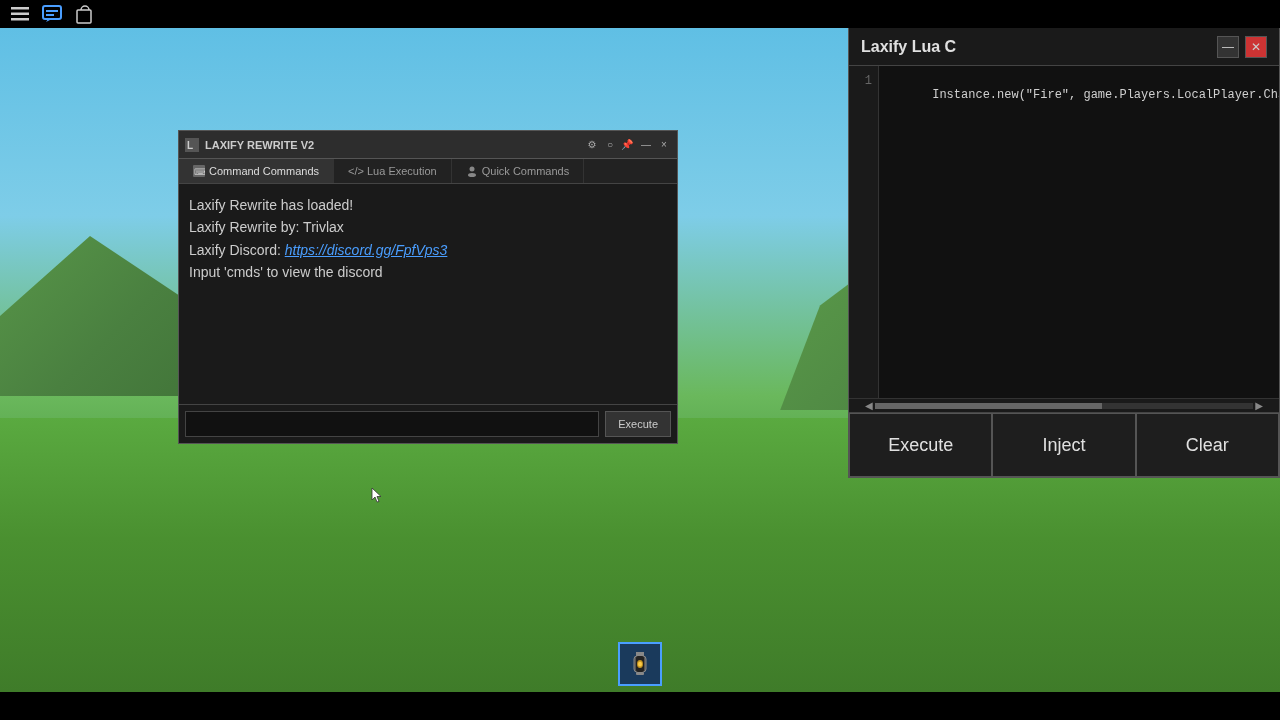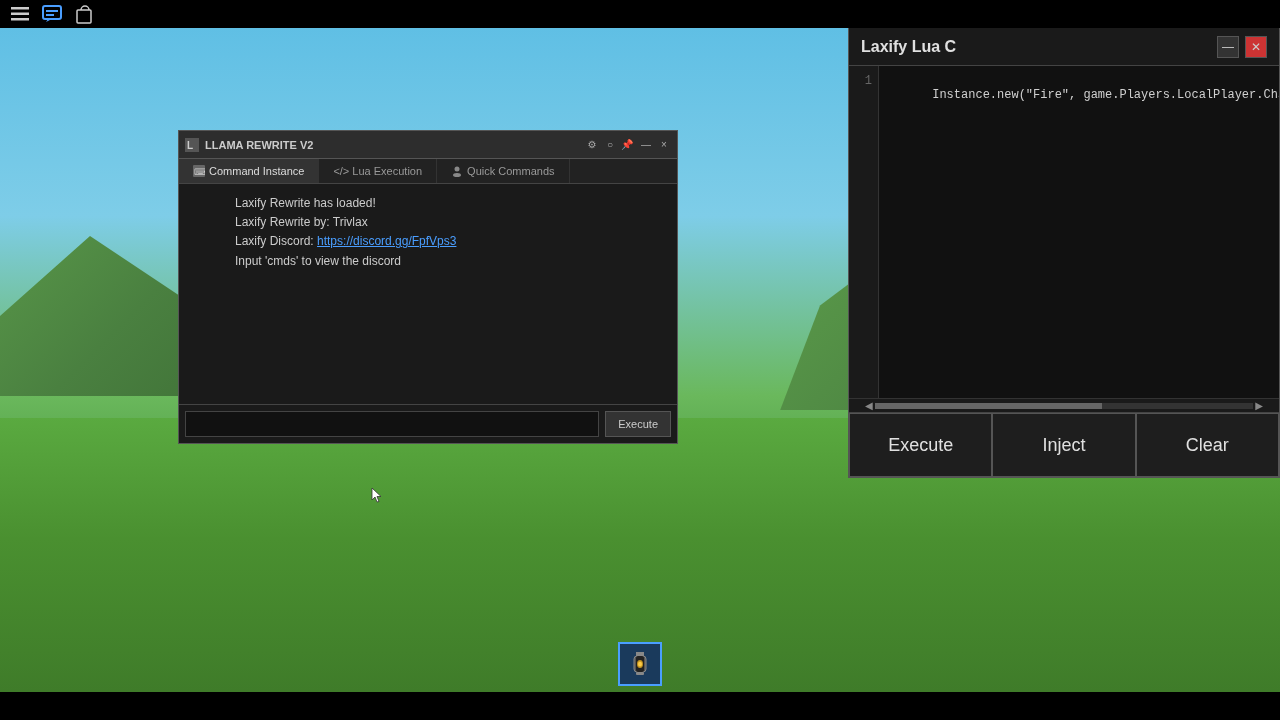--- a/index.html
+++ b/index.html
@@ -148,29 +148,29 @@
     }
 
     .laxify-tab.active {
       background: #333;
       color: #ddd;
     }
 
     #laxify-content {
       padding: 10px;
       min-height: 220px;
-      font-size: 12px;
+      font-size: 14px;
       color: #ccc;
       line-height: 1.6;
-      margin-left: 46px;
     }
 
     #laxify-content a {
       color: #4a9eff;
       text-decoration: underline;
+      font-style: italic;
     }
 
     #laxify-footer {
       display: flex;
       border-top: 1px solid #444;
       padding: 6px;
       gap: 6px;
       align-items: center;
     }
 
@@ -385,38 +385,38 @@
   </div>
 </div>
 
 <div id="laxify-window">
   <div id="laxify-titlebar">
     <div id="laxify-title-left">
       <svg width="14" height="14" viewBox="0 0 14 14" fill="none">
         <rect width="14" height="14" fill="#555"></rect>
         <text x="2" y="11" font-size="10" fill="#ccc">L</text>
       </svg>
-      <span>LLAMA REWRITE V2</span>
+      <span>LAXIFY REWRITE V2</span>
     </div>
     <div id="laxify-title-controls">
       <div class="title-ctrl">⚙</div>
       <div class="title-ctrl">○</div>
       <div class="title-ctrl">📌</div>
       <div class="title-ctrl">—</div>
       <div class="title-ctrl">×</div>
     </div>
   </div>
 
   <div id="laxify-tabs">
     <div class="laxify-tab active">
       <svg width="12" height="12" viewBox="0 0 12 12" fill="none">
         <rect width="12" height="12" rx="1" fill="#666"></rect>
         <text x="1" y="10" font-size="9" fill="#ccc">⌨</text>
       </svg>
-      <span>Command Instance</span>
+      <span>Command Commands</span>
     </div>
     <div class="laxify-tab">
       <span>&lt;/&gt; Lua Execution</span>
     </div>
     <div class="laxify-tab">
       <svg width="12" height="12" viewBox="0 0 12 12" fill="none">
         <circle cx="6" cy="4" r="2.5" fill="#888"></circle>
         <ellipse cx="6" cy="10" rx="4" ry="2" fill="#888"></ellipse>
       </svg>
       <span>Quick Commands</span>

